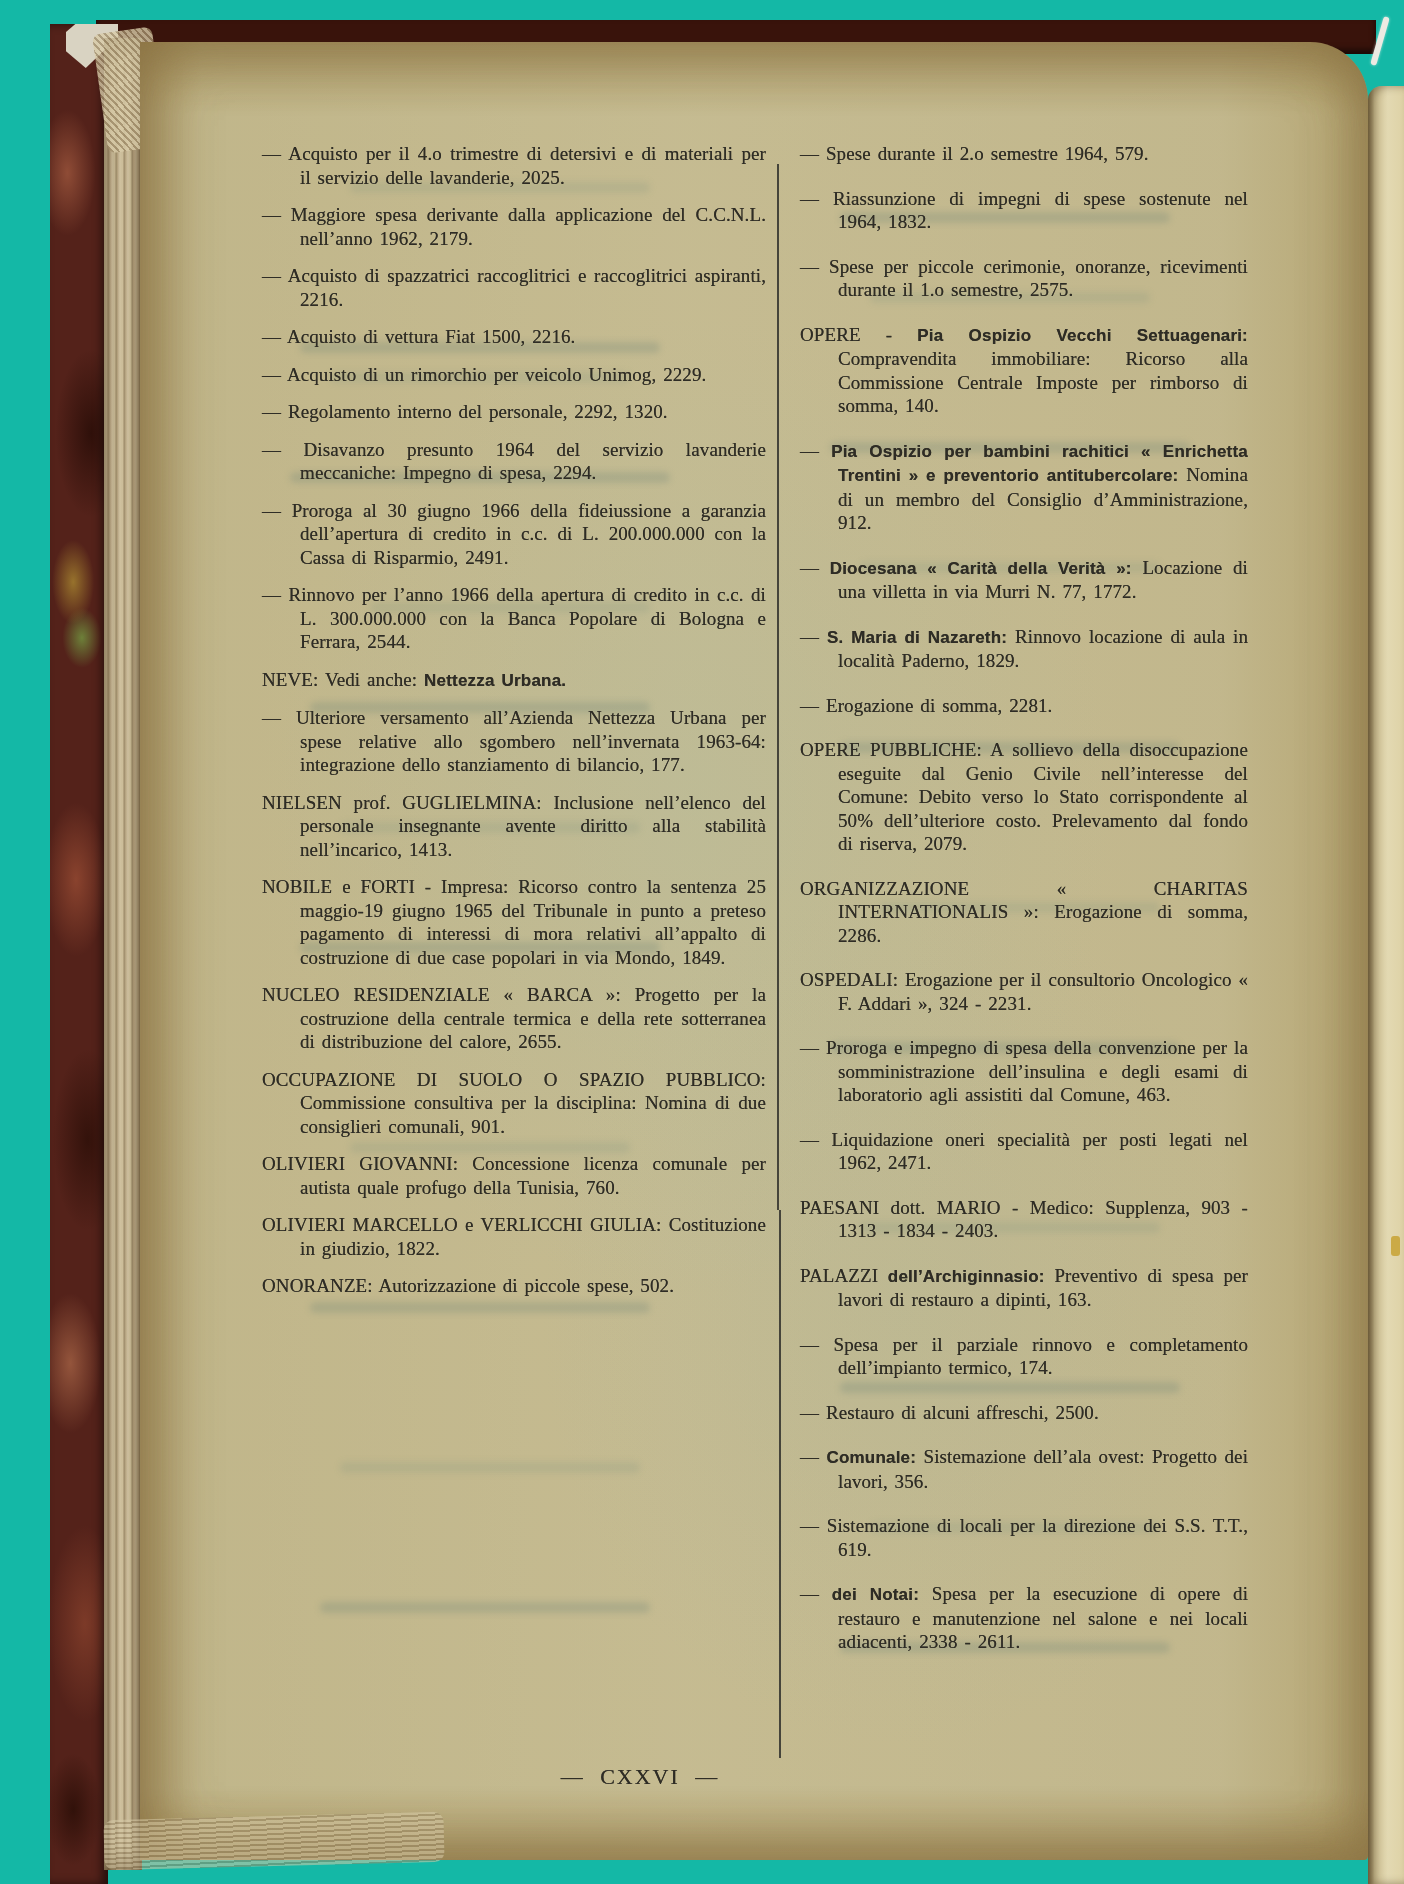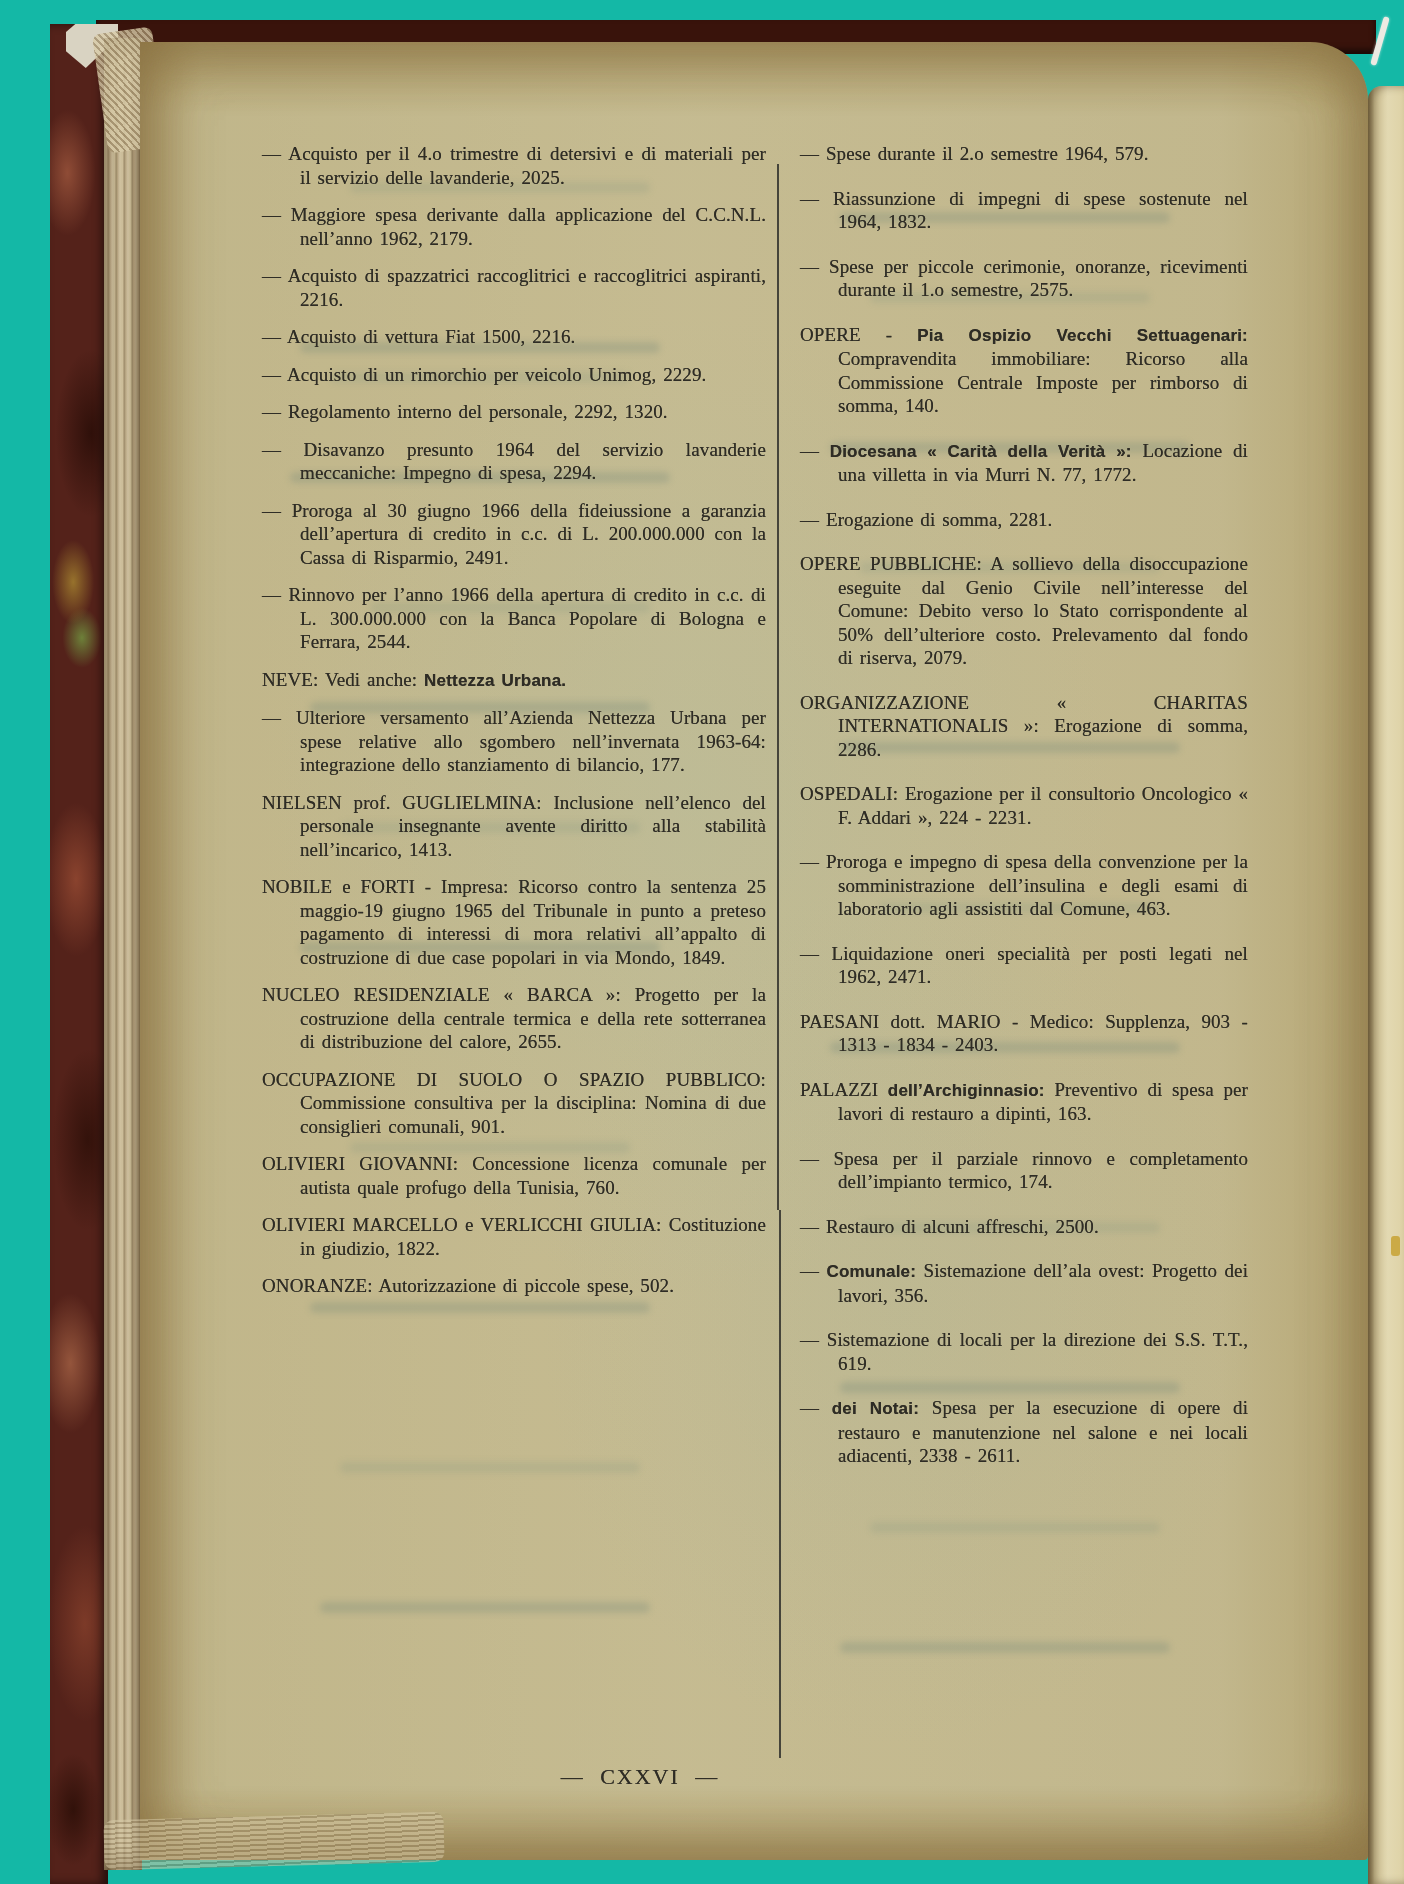--- a/index.html
+++ b/index.html
@@ -135,25 +135,27 @@
         <div class="entry head"><span>OCCUPAZIONE DI SUOLO O SPAZIO PUBBLICO: Commissione consultiva per la disciplina: Nomina di due consiglieri comunali, 901.</span></div>
         <div class="entry head"><span>OLIVIERI GIOVANNI: Concessione licenza comunale per autista quale profugo della Tunisia, 760.</span></div>
         <div class="entry head"><span>OLIVIERI MARCELLO e VERLICCHI GIULIA: Costituzione in giudizio, 1822.</span></div>
         <div class="entry head"><span>ONORANZE: Autorizzazione di piccole spese, 502.</span></div>
       </div>
     <div class="col col-right" id="col-right">
         <div class="entry dash"><span>— Spese durante il 2.o semestre 1964, 579.</span></div>
         <div class="entry dash"><span>— Riassunzione di impegni di spese sostenute nel 1964, 1832.</span></div>
         <div class="entry dash"><span>— Spese per piccole cerimonie, onoranze, ricevimenti durante il 1.o semestre, 2575.</span></div>
         <div class="entry head"><span>OPERE - </span><span class="bold-sans">Pia Ospizio Vecchi Settuagenari: </span><span>Compravendita immobiliare: Ricorso alla Commissione Centrale Imposte per rimborso di somma, 140.</span></div>
+        <div class="entry dash"><span>— </span><span class="bold-sans">Pia Ospizio per bambini rachitici « Enrichetta Trentini » e preventorio antitubercolare: </span><span>Nomina di un membro del Consiglio d’Amministrazione, 912.</span></div>
         <div class="entry dash"><span>— </span><span class="bold-sans">Diocesana « Carità della Verità »: </span><span>Locazione di una villetta in via Murri N. 77, 1772.</span></div>
+        <div class="entry dash"><span>— </span><span class="bold-sans">S. Maria di Nazareth: </span><span>Rinnovo locazione di aula in località Paderno, 1829.</span></div>
         <div class="entry dash"><span>— Erogazione di somma, 2281.</span></div>
         <div class="entry head"><span>OPERE PUBBLICHE: A sollievo della disoccupazione eseguite dal Genio Civile nell’interesse del Comune: Debito verso lo Stato corrispondente al 50% dell’ulteriore costo. Prelevamento dal fondo di riserva, 2079.</span></div>
         <div class="entry head"><span>ORGANIZZAZIONE « CHARITAS INTERNATIONALIS »: Erogazione di somma, 2286.</span></div>
-        <div class="entry head"><span>OSPEDALI: Erogazione per il consultorio Oncologico « F. Addari », 224 - 2231.</span></div>
+        <div class="entry head"><span>OSPEDALI: Erogazione per il consultorio Oncologico « F. Addari », 324 - 2231.</span></div>
         <div class="entry dash"><span>— Proroga e impegno di spesa della convenzione per la somministrazione dell’insulina e degli esami di laboratorio agli assistiti dal Comune, 463.</span></div>
         <div class="entry dash"><span>— Liquidazione oneri specialità per posti legati nel 1962, 2471.</span></div>
         <div class="entry head"><span>PAESANI dott. MARIO - Medico: Supplenza, 903 - 1313 - 1834 - 2403.</span></div>
         <div class="entry head"><span>PALAZZI </span><span class="bold-sans">dell’Archiginnasio: </span><span>Preventivo di spesa per lavori di restauro a dipinti, 163.</span></div>
         <div class="entry dash"><span>— Spesa per il parziale rinnovo e completamento dell’impianto termico, 174.</span></div>
         <div class="entry dash"><span>— Restauro di alcuni affreschi, 2500.</span></div>
         <div class="entry dash"><span>— </span><span class="bold-sans">Comunale: </span><span>Sistemazione dell’ala ovest: Progetto dei lavori, 356.</span></div>
         <div class="entry dash"><span>— Sistemazione di locali per la direzione dei S.S. T.T., 619.</span></div>
         <div class="entry dash"><span>— </span><span class="bold-sans">dei Notai: </span><span>Spesa per la esecuzione di opere di restauro e manutenzione nel salone e nei locali adiacenti, 2338 - 2611.</span></div>
       </div>

